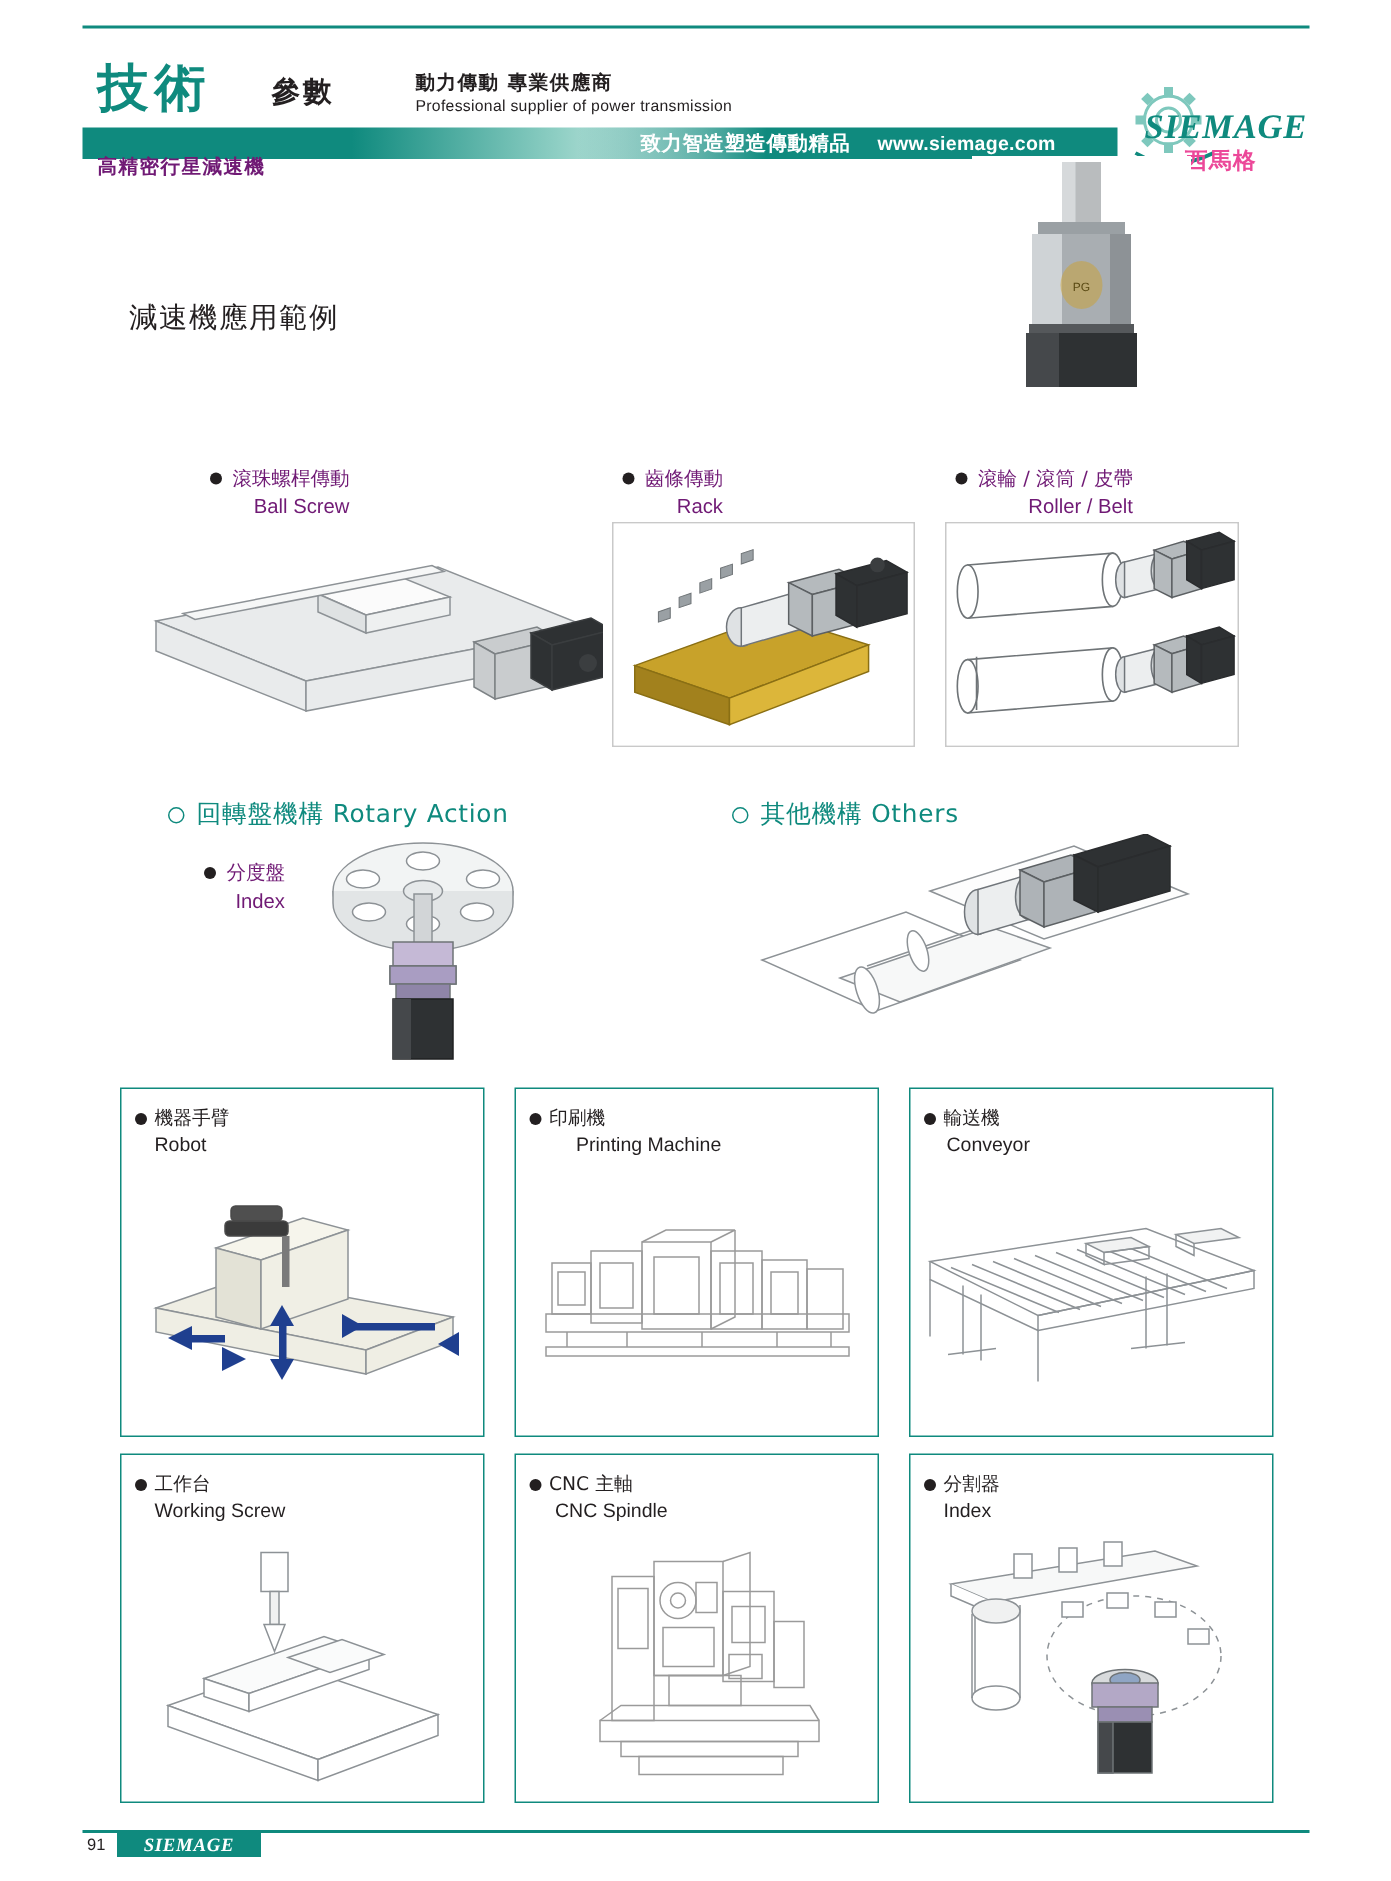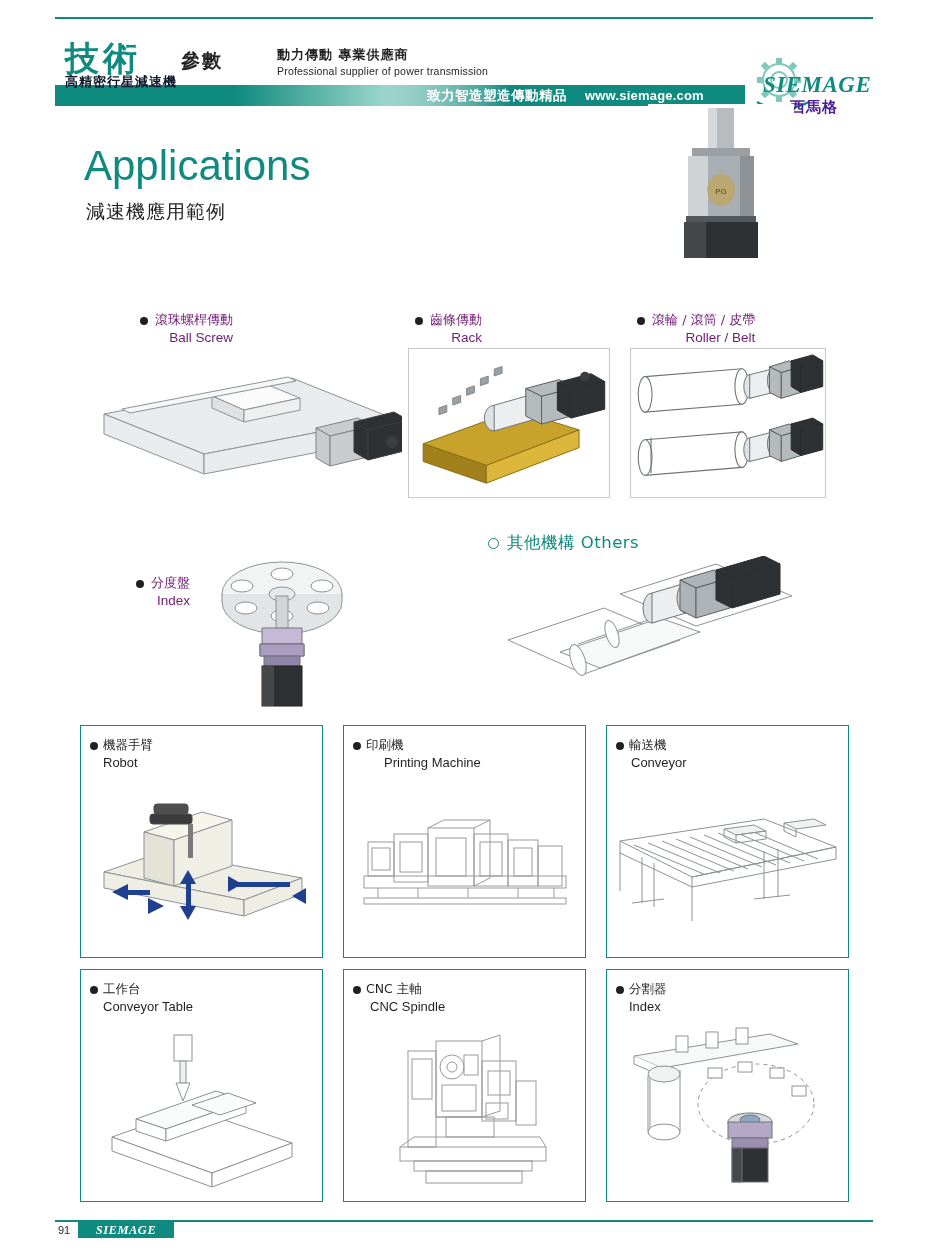--- a/index.html
+++ b/index.html
@@ -43,23 +43,23 @@
   }
   .green-bar {
     position:absolute; left:0px; top:51px; width:690px; height:21px;
     background:linear-gradient(90deg,#0f8a7e 0%, #0f8a7e 26%, #8fcfc4 46%, #ffffff 62%, #ffffff 100%);
   }
   .green-bar-right {
     position:absolute; left:330px; top:51px; width:360px; height:21px;
     background:linear-gradient(90deg, rgba(255,255,255,0) 0%, #0f8a7e 35%, #0f8a7e 100%);
   }
   .bar-left-text {
-    position:absolute; left:10px; top:39px;
-    font-family:"DejaVu Sans", sans-serif;
-    font-size:13px; font-weight:bold; color:#0f172a; letter-spacing:1px;
+    position:absolute; left:10px; top:68px;
+    font-family:"DejaVu Sans", sans-serif;
+    font-size:13px; font-weight:bold; color:#701a75; letter-spacing:1px;
   }
   .bar-right-cn {
     position:absolute; left:372px; top:53px;
     font-family:"DejaVu Sans", sans-serif;
     font-size:13.5px; font-weight:bold; color:#ffffff; letter-spacing:0.5px;
   }
   .bar-right-url {
     position:absolute; left:530px; top:54px;
     font-size:13px; font-weight:bold; color:#ffffff; letter-spacing:0.2px;
   }
@@ -68,21 +68,21 @@
   .logo-gear { position:absolute; left:0px; top:0px; }
   .logo-name {
     position:absolute; left:18px; top:14px;
     font-family:"Liberation Serif", serif;
     font-style:italic; font-weight:bold; font-size:23px; color:#0f8a7e;
     letter-spacing:0.5px;
   }
   .logo-cn {
     position:absolute; left:45px; top:40px;
     font-family:"DejaVu Sans", sans-serif;
-    font-size:15px; font-weight:bold; color:#4c1d95; letter-spacing:1px;
+    font-size:15px; font-weight:bold; color:#ec4899; letter-spacing:1px;
   }
 
   
   .title-en {
     position:absolute; left:84px; top:142px;
     font-size:42px; color:#0f8a7e; letter-spacing:0px;
   }
   .title-cn {
     position:absolute; left:86px; top:199px;
     font-family:Liberation Mono, monospace;
@@ -189,21 +189,20 @@
           <rect x="17" y="33" width="6" height="6" transform="rotate(45 20 36)"></rect>
           <rect x="45" y="33" width="6" height="6" transform="rotate(-45 48 36)"></rect>
         </g>
         <path d="M12 44 q24 14 52 0" fill="none" stroke="#0f8a7e" stroke-width="2.5"></path>
       </svg>
       <div class="logo-name">SIEMAGE</div>
       <div class="logo-cn">西馬格</div>
     </div>
   </div>
 
-  <div class="title-en">Applications</div>
   <div class="title-cn">減速機應用範例</div>
 
   <svg class="gearbox-photo" viewBox="0 0 146 160">
     <rect x="0" y="0" width="146" height="160" fill="#ffffff"></rect>
     <rect x="60" y="4" width="26" height="44" fill="#b9bcbe"></rect>
     <rect x="60" y="4" width="9" height="44" fill="#d6d9db"></rect>
     <rect x="44" y="44" width="58" height="10" fill="#9aa0a4"></rect>
     <rect x="40" y="52" width="66" height="62" fill="#a9aeb2"></rect>
     <rect x="40" y="52" width="20" height="62" fill="#cfd3d6"></rect>
     <rect x="92" y="52" width="14" height="62" fill="#8d9296"></rect>
@@ -315,20 +314,23 @@
     <g stroke="#2a2c2e" fill="#2e3133" stroke-width="1">
       <polygon points="162,12 184,6 194,12 172,18"></polygon>
       <polygon points="162,12 162,38 172,44 172,18"></polygon>
       <polygon points="172,18 194,12 194,38 172,44"></polygon>
       <polygon points="162,76 184,70 194,76 172,82"></polygon>
       <polygon points="162,76 162,102 172,108 172,82"></polygon>
       <polygon points="172,82 194,76 194,102 172,108"></polygon>
     </g>
   </svg>
 
+  <div class="sec-head" style="left:112px; top:532px;">
+    <span class="circ"></span><span>回轉盤機構</span>&nbsp;<span>Rotary Action</span>
+  </div>
   <div class="item-head" style="left:136px; top:574px;">
     <span class="dot"></span><span>分度盤</span><br>
     <span style="margin-left:15px;" class="en">Index</span>
   </div>
   <svg class="img-frame" style="left:196px; top:552px; width:180px; height:160px;" viewBox="0 0 180 160">
     <rect width="180" height="160" fill="#ffffff"></rect>
     <g stroke="#8d9296" fill="#f2f4f4" stroke-width="1">
       <ellipse cx="86" cy="42" rx="60" ry="32"></ellipse>
       <path d="M26 42 L26 50 A60 32 0 0 0 146 50 L146 42" fill="#e2e5e6"></path>
     </g>
@@ -461,21 +463,21 @@
       <path d="M170 28 L170 36 L182 42 L182 34"></path>
       <path d="M28 62 L28 108 M40 68 L40 112 M150 56 L150 104 M164 54 L164 102"></path>
       <path d="M18 108 L50 104 M140 104 L176 100"></path>
       <path d="M6 58 L6 96 M78 92 L78 126"></path>
     </g>
   </svg>
 
   <div class="card" style="left:80px; top:969px; width:243px; height:233px;"></div>
   <div class="card-title" style="left:90px; top:980px;">
     <span class="dot"></span><span>工作台</span><br>
-    <span style="margin-left:13px;" class="en">Conveyor Table</span>
+    <span style="margin-left:13px;" class="en">Working Screw</span>
   </div>
   <svg class="img-frame" style="left:96px; top:1025px; width:212px; height:170px;" viewBox="0 0 212 170">
     <rect width="212" height="170" fill="#ffffff"></rect>
     <g stroke="#8d9296" fill="#ffffff" stroke-width="1">
       <rect x="78" y="10" width="18" height="26"></rect>
       <path d="M84 36 L90 36 L90 58 L84 58 Z" fill="#f0f1f1"></path>
       <path d="M80 58 L94 58 L87 76 Z"></path>
       <polygon points="16,112 96,84 196,118 116,148"></polygon>
       <polygon points="16,112 16,126 116,162 116,148"></polygon>
       <polygon points="116,148 196,118 196,132 116,162"></polygon>

